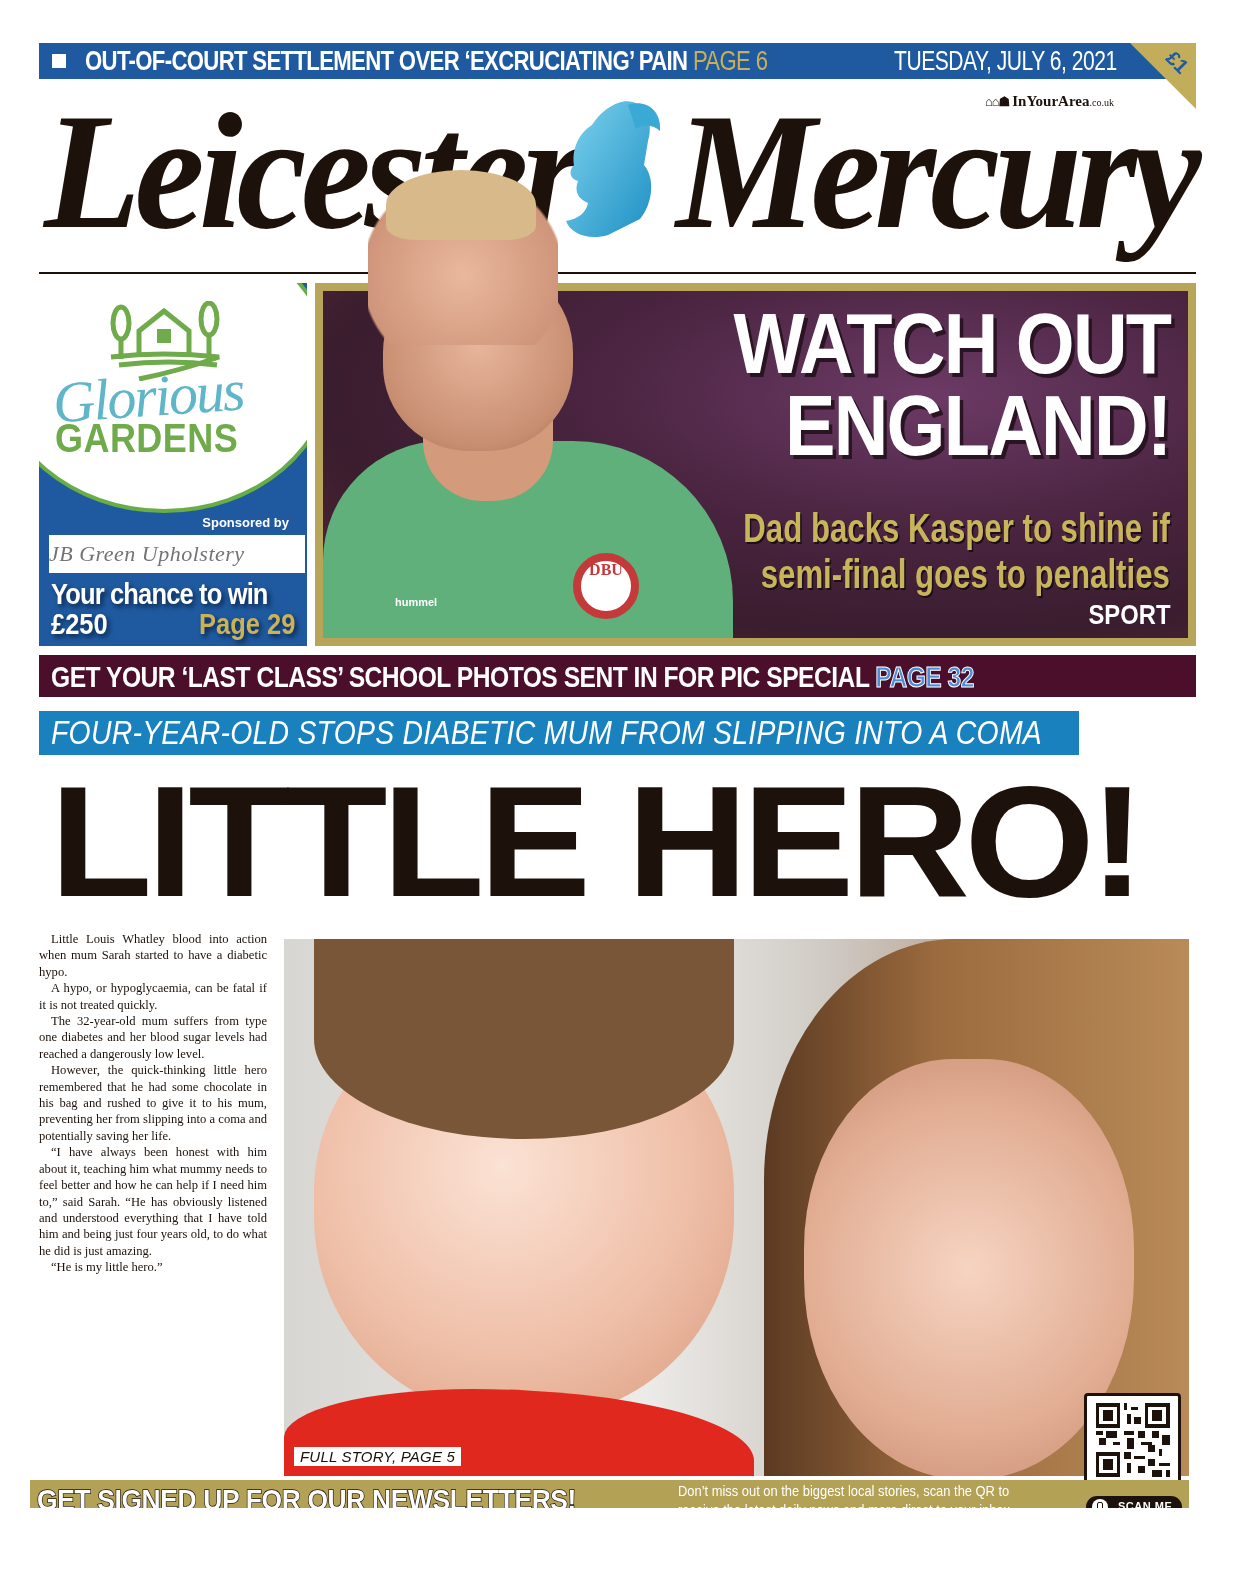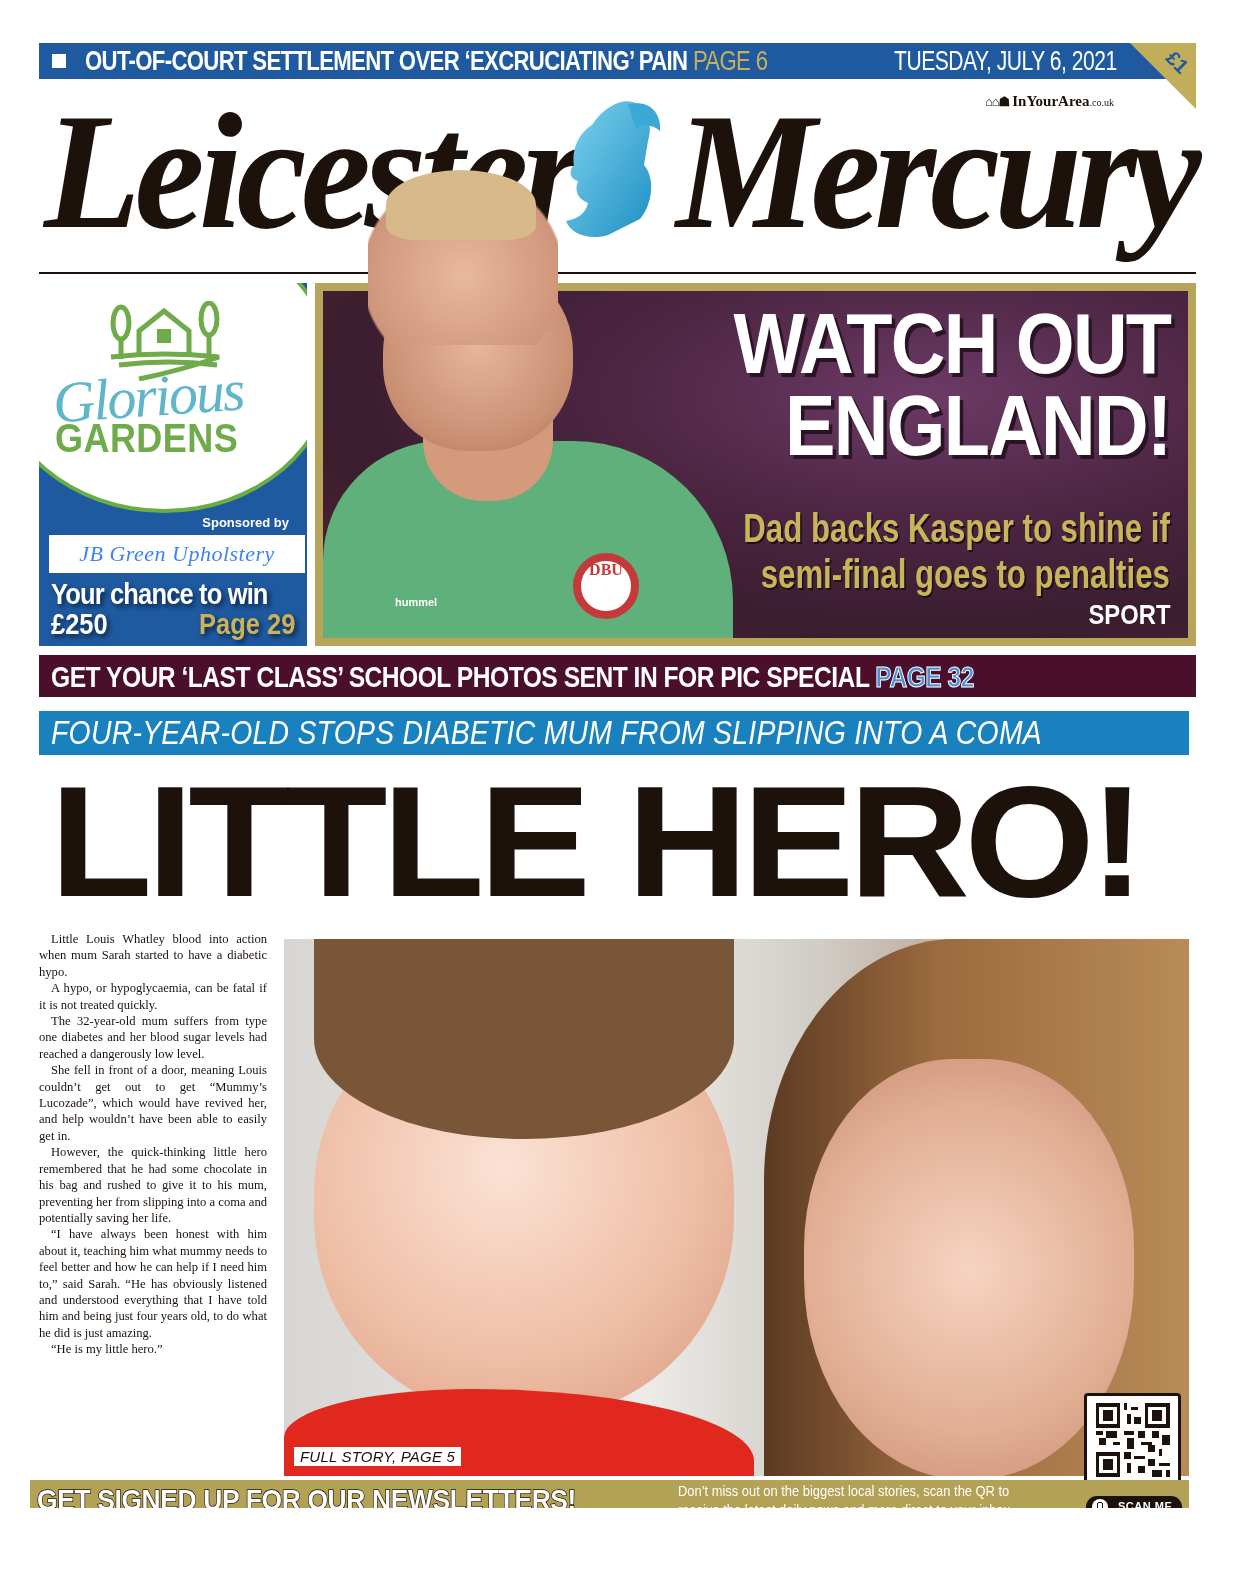--- a/index.html
+++ b/index.html
@@ -26,21 +26,21 @@
   .rule { position: absolute; left: 39px; top: 272px; width: 1157px; height: 2px; background: #1d120b; }
 
   
   .promo { position: absolute; left: 39px; top: 283px; width: 268px; height: 363px; background: #1f5aa0; overflow: hidden; }
   .promo .circle { position: absolute; left: -45px; top: -60px; width: 340px; height: 290px; border-radius: 50%; background: #fff; border: 4px solid #69ad45; }
   .promo .logo-icon { position: absolute; left: 60px; top: 18px; width: 130px; height: 80px; }
   .promo .glorious { position: absolute; left: 14px; top: 80px; font: italic 58px "Liberation Serif", serif; color: #5fb6c8; letter-spacing: -2px; transform: rotate(-4deg); white-space: nowrap; }
   .promo .gardens { position: absolute; left: 16px; top: 133px; font: bold 40px "Liberation Sans", sans-serif; color: #6fab4a; letter-spacing: 0.5px; transform: scaleX(0.9); transform-origin: left; white-space: nowrap; }
   .promo .sponsored { position: absolute; right: 18px; top: 232px; font: bold 13px "Liberation Sans", sans-serif; color: #fff; }
   .promo .sponsor-box { position: absolute; left: 10px; top: 252px; width: 256px; height: 38px; background: #fff; }
-  .promo .sponsor-box span { display: block; font: italic 22px "Liberation Serif", serif; color: #3b82f6; text-align: center; line-height: 38px; letter-spacing: 0.5px; border-radius: 11px; }
+  .promo .sponsor-box span { display: block; font: italic 22px "Liberation Serif", serif; color: #737373; line-height: 38px; letter-spacing: 0.5px; border-radius: 11px; }
   .promo .chance { position: absolute; left: 12px; top: 294px; font: bold 30px "Liberation Sans", sans-serif; color: #fff; letter-spacing: -1px; transform: scaleX(0.85); transform-origin: left; white-space: nowrap; text-shadow: 3px 3px 6px #0b2346; }
   .promo .amount { position: absolute; left: 12px; top: 324px; font: bold 30px "Liberation Sans", sans-serif; color: #fff; transform: scaleX(0.85); transform-origin: left; text-shadow: 3px 3px 6px #0b2346; }
   .promo .pg29 { position: absolute; right: 12px; top: 324px; font: bold 30px "Liberation Sans", sans-serif; color: #c9b25a; transform: scaleX(0.85); transform-origin: right; text-shadow: 3px 3px 6px #0b2346; }
 
   
   .sport { position: absolute; left: 315px; top: 283px; width: 881px; height: 363px; background: #b8a55a; padding: 8px; }
   .sport .inner { position: relative; width: 100%; height: 100%; overflow: hidden; background: radial-gradient(ellipse at 70% 30%, #6c3a66 0%, #4a2440 40%, #3a1d2e 70%, #5a2a3c 100%); }
   .sport .shirt { position: absolute; left: 0; top: 150px; width: 410px; height: 220px; background: #5fb07a; border-radius: 120px 160px 0 0; }
   .sport .neck { position: absolute; left: 100px; top: 120px; width: 130px; height: 90px; background: #d49a7c; border-radius: 0 0 60px 60px; }
   .sport .face { position: absolute; left: 60px; top: -30px; width: 190px; height: 190px; background: radial-gradient(circle at 50% 45%, #e7b59a 0%, #c88e72 70%, #a46d55 100%); border-radius: 48% 48% 45% 45%; }
@@ -53,21 +53,21 @@
 
   
   .cutout { position: absolute; left: 368px; top: 170px; width: 190px; height: 175px; background: radial-gradient(circle at 50% 60%, #e9b89c 0%, #cf957a 70%, transparent 72%); }
   .cutout::before { content: ""; position: absolute; left: 18px; top: 0; width: 150px; height: 70px; border-radius: 50% 50% 20% 20%; background: #d7b98a; }
 
   
   .band-plum { position: absolute; left: 39px; top: 655px; width: 1157px; height: 42px; background: #4b0f2b; overflow: hidden; }
   .band-plum .text { position: absolute; left: 12px; top: 5px; font: bold 30px "Liberation Sans", sans-serif; color: #fff; letter-spacing: -0.6px; transform: scaleX(0.82); transform-origin: left; white-space: nowrap; }
   .band-plum .pg { color: #4d8cd8; -webkit-text-stroke: 1px #fff; }
 
-  .band-blue { position: absolute; left: 39px; top: 711px; width: 1150px; height: 44px; background: #1a81bf; overflow: hidden; }
+  .band-blue { position: absolute; left: 39px; top: 711px; width: 1040px; height: 44px; background: #1a81bf; overflow: hidden; }
   .band-blue .text { position: absolute; left: 12px; top: 3px; font: italic 33px "Liberation Sans", sans-serif; color: #fff; letter-spacing: 0.3px; transform: scaleX(0.86); transform-origin: left; white-space: nowrap; }
 
   .headline { position: absolute; left: 50px; top: 762px; font: bold 158px "Liberation Sans", sans-serif; color: #1d120b; letter-spacing: -5px; line-height: 1; transform: scaleX(1.06); transform-origin: left top; white-space: nowrap; }
 
   
   .article { position: absolute; left: 39px; top: 931px; width: 228px; font: 12.6px/16.4px "Liberation Serif", serif; color: #1d120b; text-align: justify; }
   .article p { text-indent: 12px; }
   .article p.first { text-indent: 0; }
   .article em { font-style: italic; }
 
@@ -180,21 +180,20 @@
 <div class="band-blue">
   <div class="text">FOUR-YEAR-OLD STOPS DIABETIC MUM FROM SLIPPING INTO A COMA</div>
 </div>
 
 <div class="headline">LITTLE HERO!</div>
 
 <div class="article">
   <p>Little Louis Whatley blood into action when mum Sarah started to have a diabetic hypo.</p>
   <p>A hypo, or hypoglycaemia, can be fatal if it is not treated quickly.</p>
   <p>The 32-year-old mum suffers from type one diabetes and her blood sugar levels had reached a dangerously low level.</p>
-  <p>She fell in front of a door, meaning Louis couldn’t get out to get “Mummy’s Lucozade”, which would have revived her, and help wouldn’t have been able to easily get in.</p>
   <p>However, the quick-thinking little hero remembered that he had some chocolate in his bag and rushed to give it to his mum, preventing her from slipping into a coma and potentially saving her life.</p>
   <p>“I have always been honest with him about it, teaching him what mummy needs to feel better and how he can help if I need him to,” said Sarah. “He has obviously listened and understood everything that I have told him and being just four years old, to do what he did is just amazing.</p>
   <p>“He is my little hero.”</p>
 </div>
 
 <div class="photo">
   <div class="mum-hair"></div>
   <div class="mum-face"></div>
   <div class="boy-face"></div>
   <div class="boy-hair"></div>

